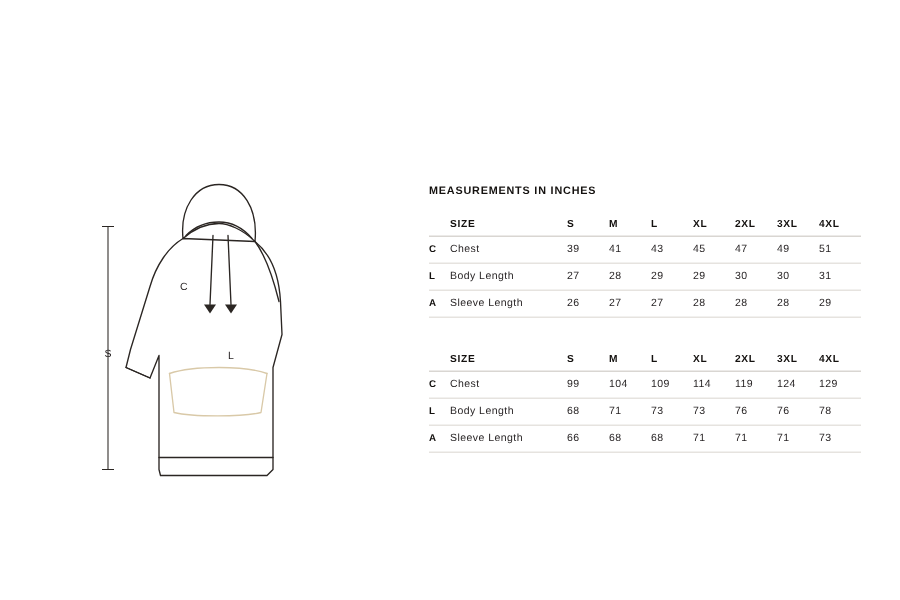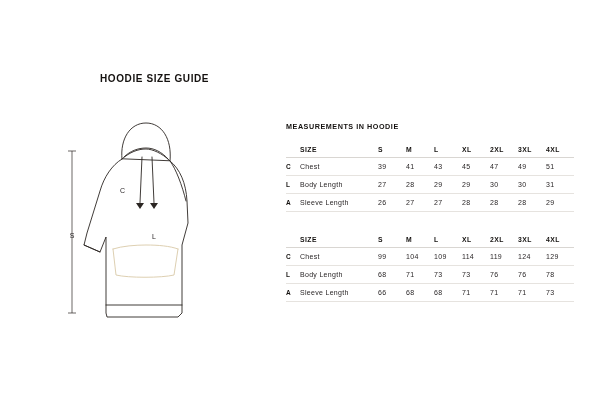--- a/index.html
+++ b/index.html
@@ -88,21 +88,20 @@
 
   td.col-key { font-weight: bold; }
 
   .meas-label { white-space: nowrap; }
 </style>
 </head>
 <body>
 
 <div class="page">
 
-  <div class="title">HOODIE SIZE GUIDE</div>
 
   <div class="illus">
     <svg width="200" height="235" viewBox="0 0 200 235" xmlns="http://www.w3.org/2000/svg">
       <g fill="none" stroke="#2b2623" stroke-width="0.9" stroke-linejoin="round" stroke-linecap="round">
 
         <path d="M62 54 C52 60 44 72 40 86 L27 128 L24 140 L40 147 L46 132
                  L46 200 L46 208 L47 212 L118 212 L122 208 L122 200
                  L122 140 L128 118 L127 96 C126 78 120 64 110 56 Z"></path>
 
         <path d="M62 54 C60 34 70 18 86 18 C102 18 112 34 110 56
@@ -131,21 +130,21 @@
       </g>
       <text x="12" y="130" text-anchor="middle" font-family="Liberation Sans, sans-serif" font-size="7" fill="#231f20" dy="3">S</text>
 
       <text x="60" y="88" font-family="Liberation Sans, sans-serif" font-size="7" fill="#231f20">C</text>
 
       <text x="92" y="134" font-family="Liberation Sans, sans-serif" font-size="7" fill="#231f20">L</text>
     </svg>
   </div>
 
   <div class="table-block tbl-inches">
-    <div class="tbl-title">MEASUREMENTS IN HOODIE</div>
+    <div class="tbl-title">MEASUREMENTS IN INCHES</div>
     <table>
       <thead>
         <tr>
           <th class="col-key"></th>
           <th class="col-label">SIZE</th>
           <th class="col-val">S</th>
           <th class="col-val">M</th>
           <th class="col-val">L</th>
           <th class="col-val">XL</th>
           <th class="col-val">2XL</th>

